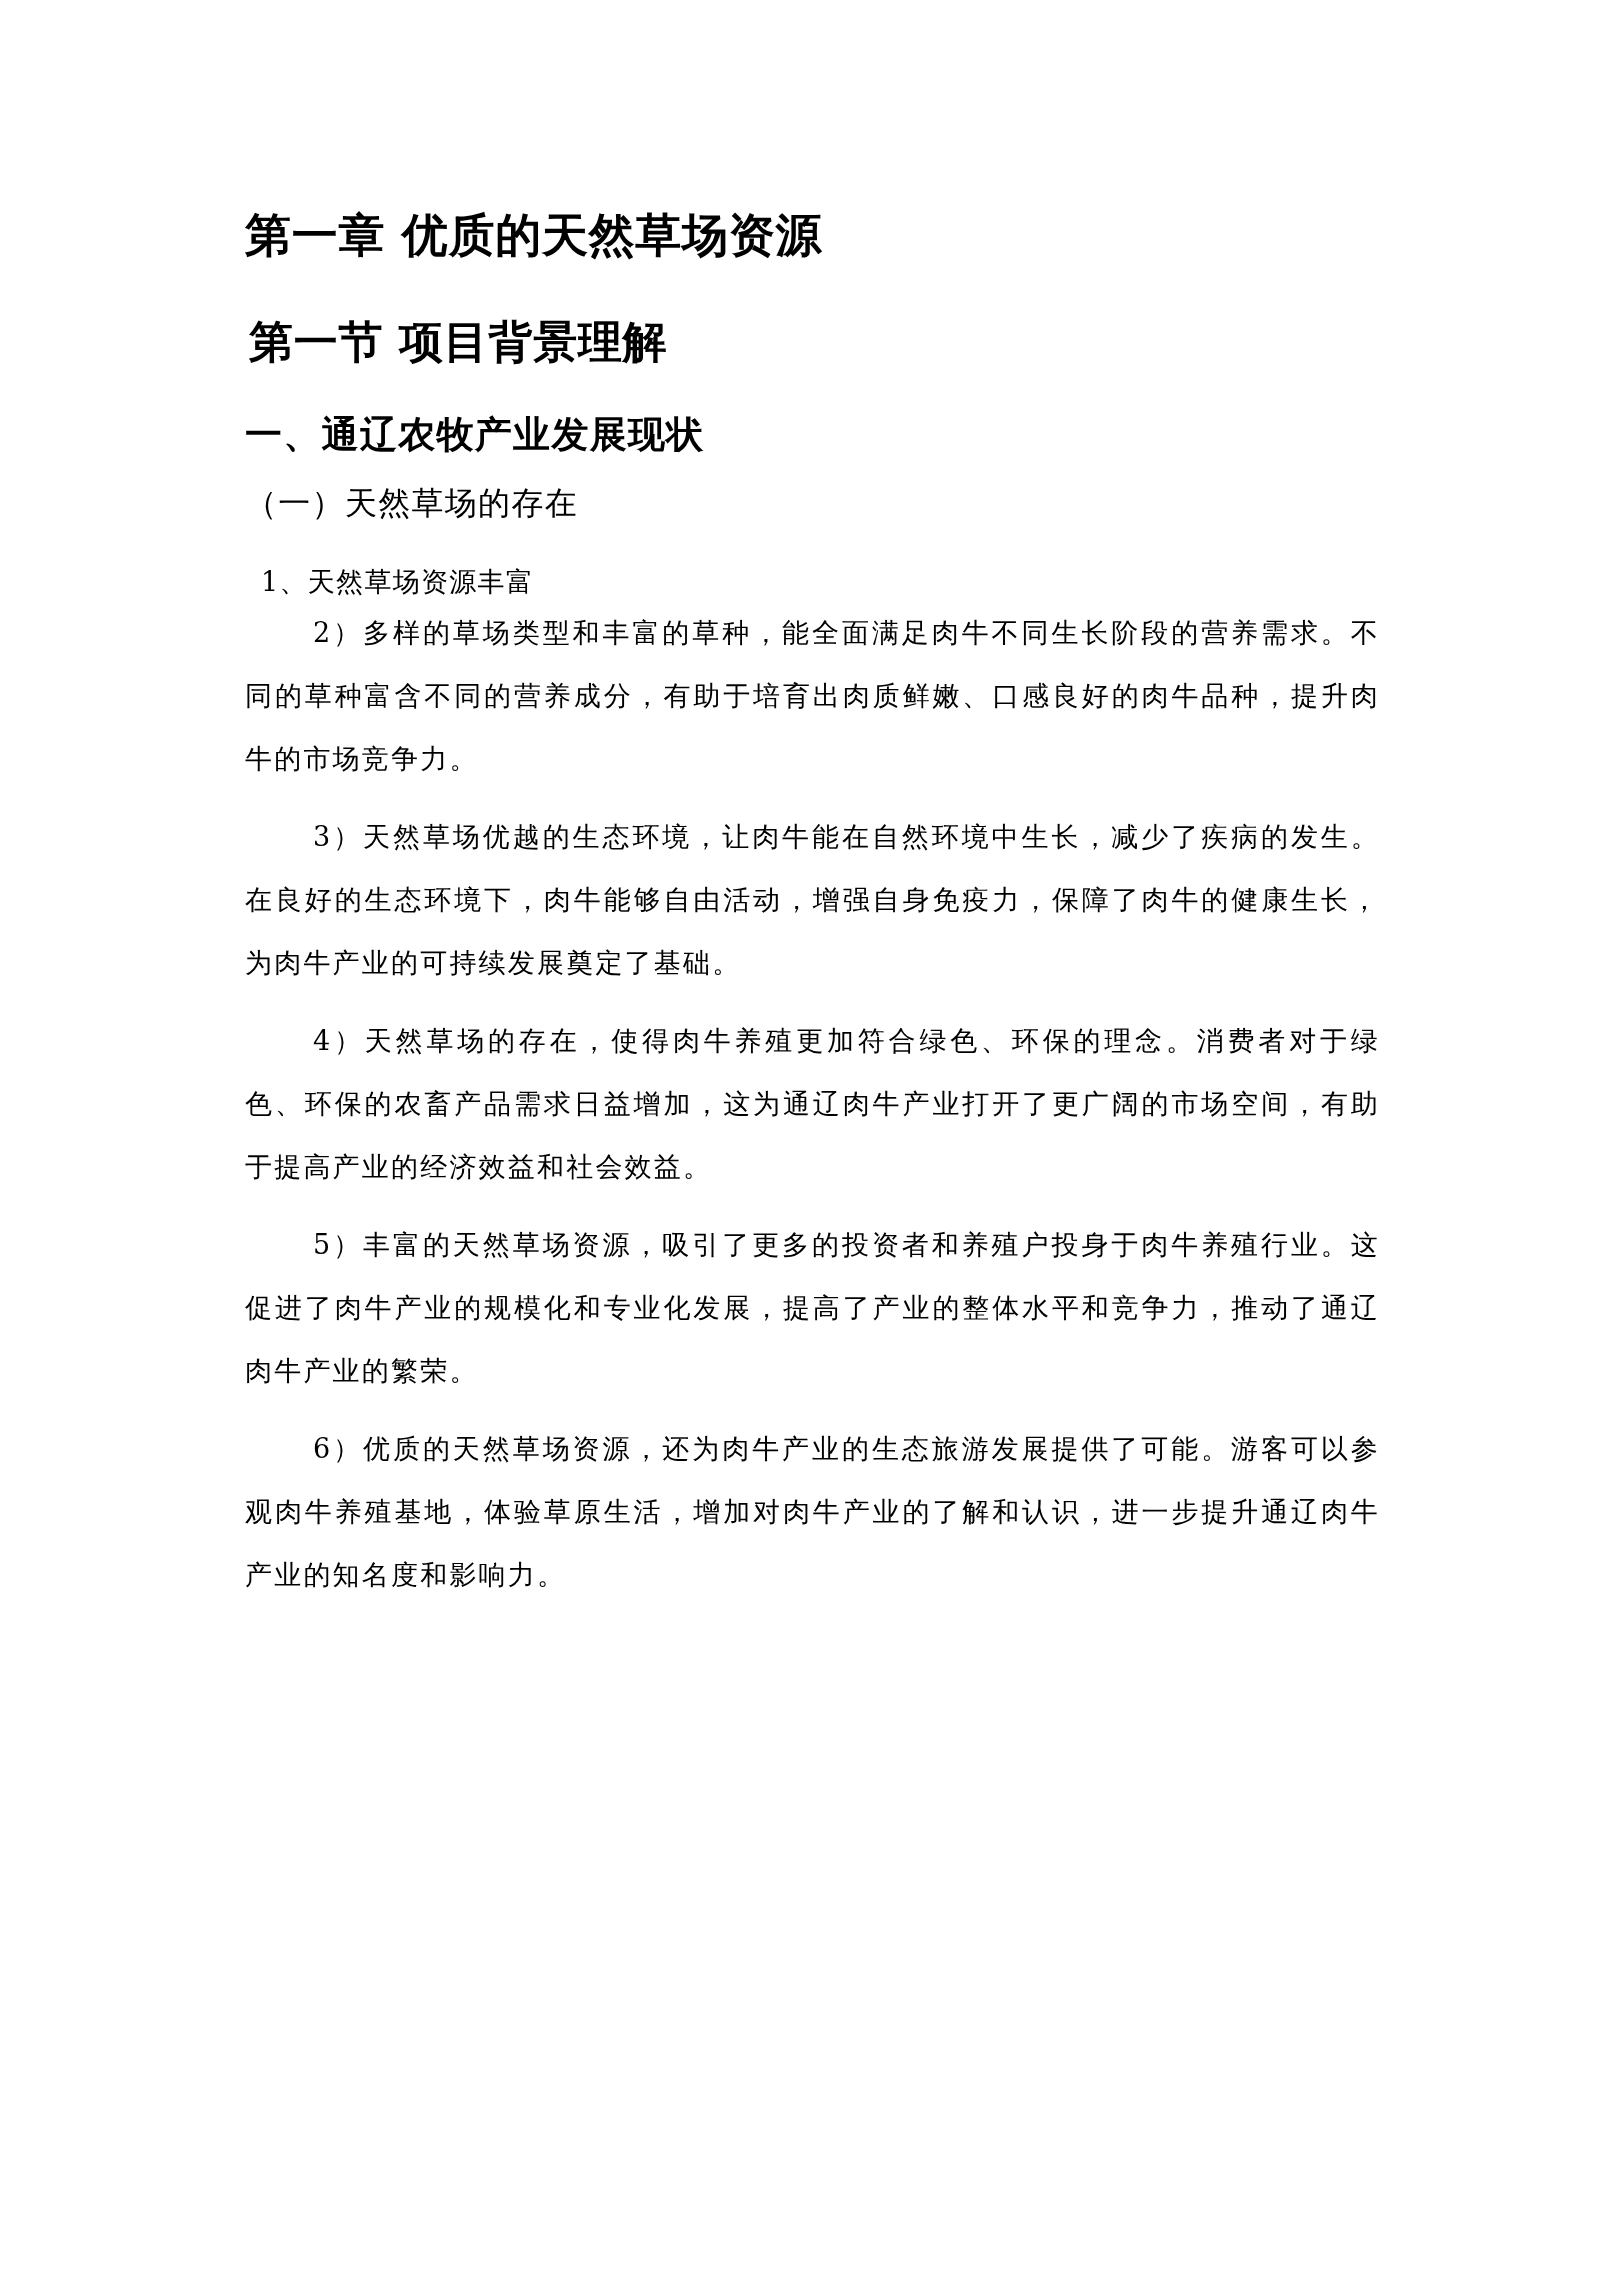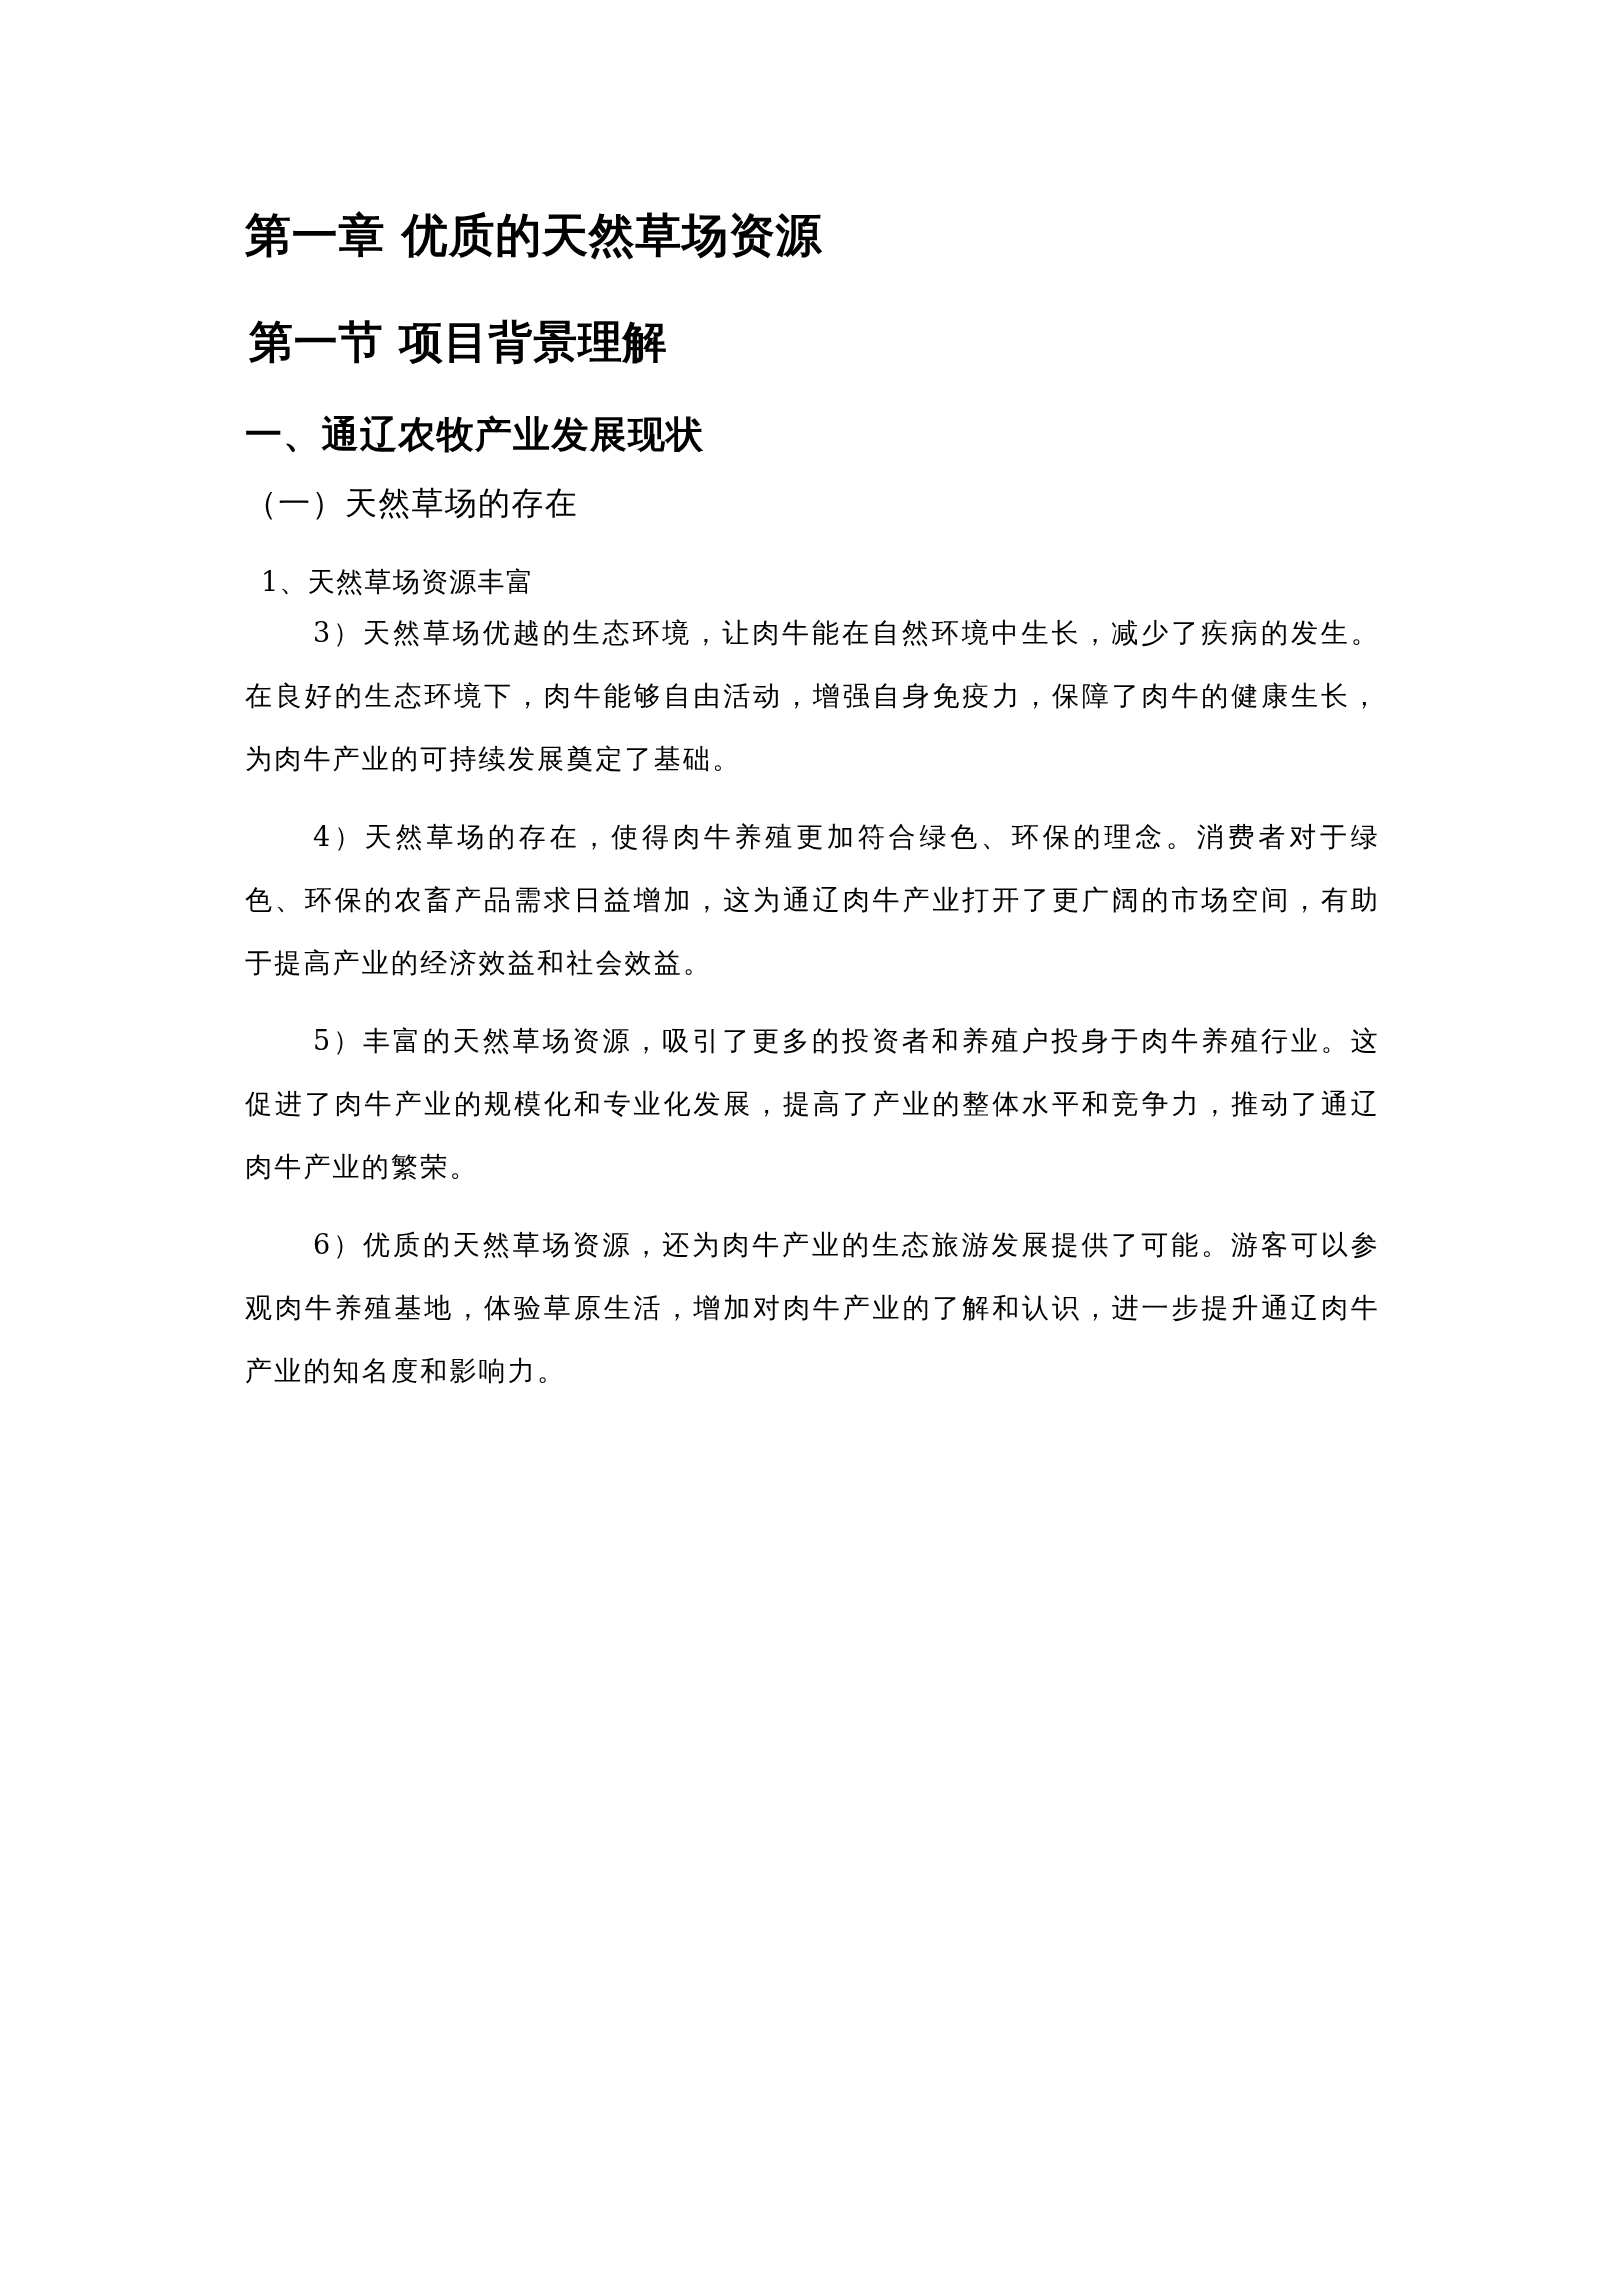--- a/index.html
+++ b/index.html
@@ -98,19 +98,20 @@
 <body>
 
 <div class="page">
   <h1 class="h1">第一章  优质的天然草场资源</h1>
   <h2 class="h2">第一节  项目背景理解</h2>
   <h3 class="h3">一、通辽农牧产业发展现状</h3>
   <h4 class="h4">（一）天然草场的存在</h4>
   <h5 class="h5">1、天然草场资源丰富</h5>
 
   <div class="body-text">
+    <p class="para">2）多样的草场类型和丰富的草种，能全面满足肉牛不同生长阶段的营养需求。不同的草种富含不同的营养成分，有助于培育出肉质鲜嫩、口感良好的肉牛品种，提升肉牛的市场竞争力。</p>
     <p class="para">3）天然草场优越的生态环境，让肉牛能在自然环境中生长，减少了疾病的发生。在良好的生态环境下，肉牛能够自由活动，增强自身免疫力，保障了肉牛的健康生长，为肉牛产业的可持续发展奠定了基础。</p>
     <p class="para">4）天然草场的存在，使得肉牛养殖更加符合绿色、环保的理念。消费者对于绿色、环保的农畜产品需求日益增加，这为通辽肉牛产业打开了更广阔的市场空间，有助于提高产业的经济效益和社会效益。</p>
     <p class="para">5）丰富的天然草场资源，吸引了更多的投资者和养殖户投身于肉牛养殖行业。这促进了肉牛产业的规模化和专业化发展，提高了产业的整体水平和竞争力，推动了通辽肉牛产业的繁荣。</p>
     <p class="para">6）优质的天然草场资源，还为肉牛产业的生态旅游发展提供了可能。游客可以参观肉牛养殖基地，体验草原生活，增加对肉牛产业的了解和认识，进一步提升通辽肉牛产业的知名度和影响力。</p>
   </div>
 </div>
 
 
 </body></html>

